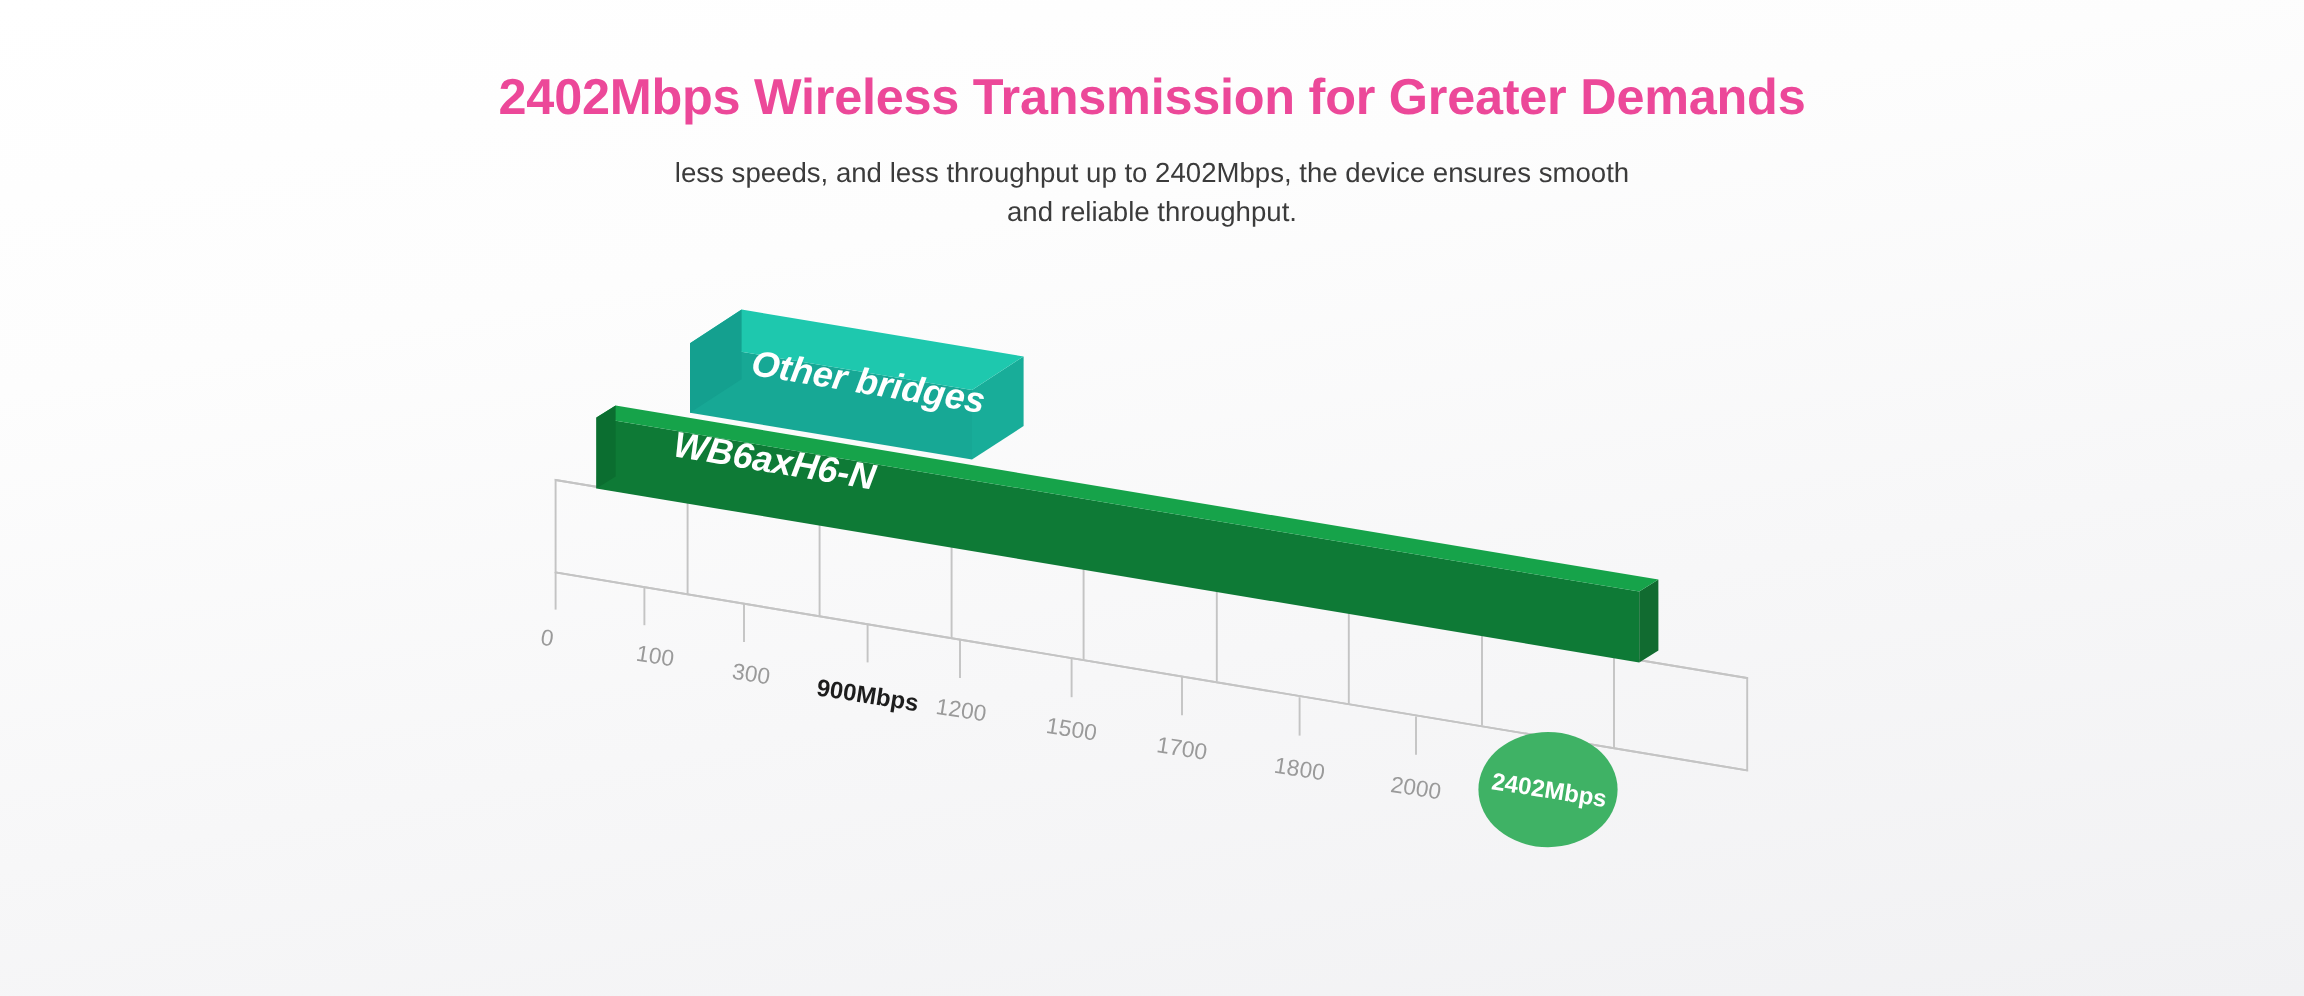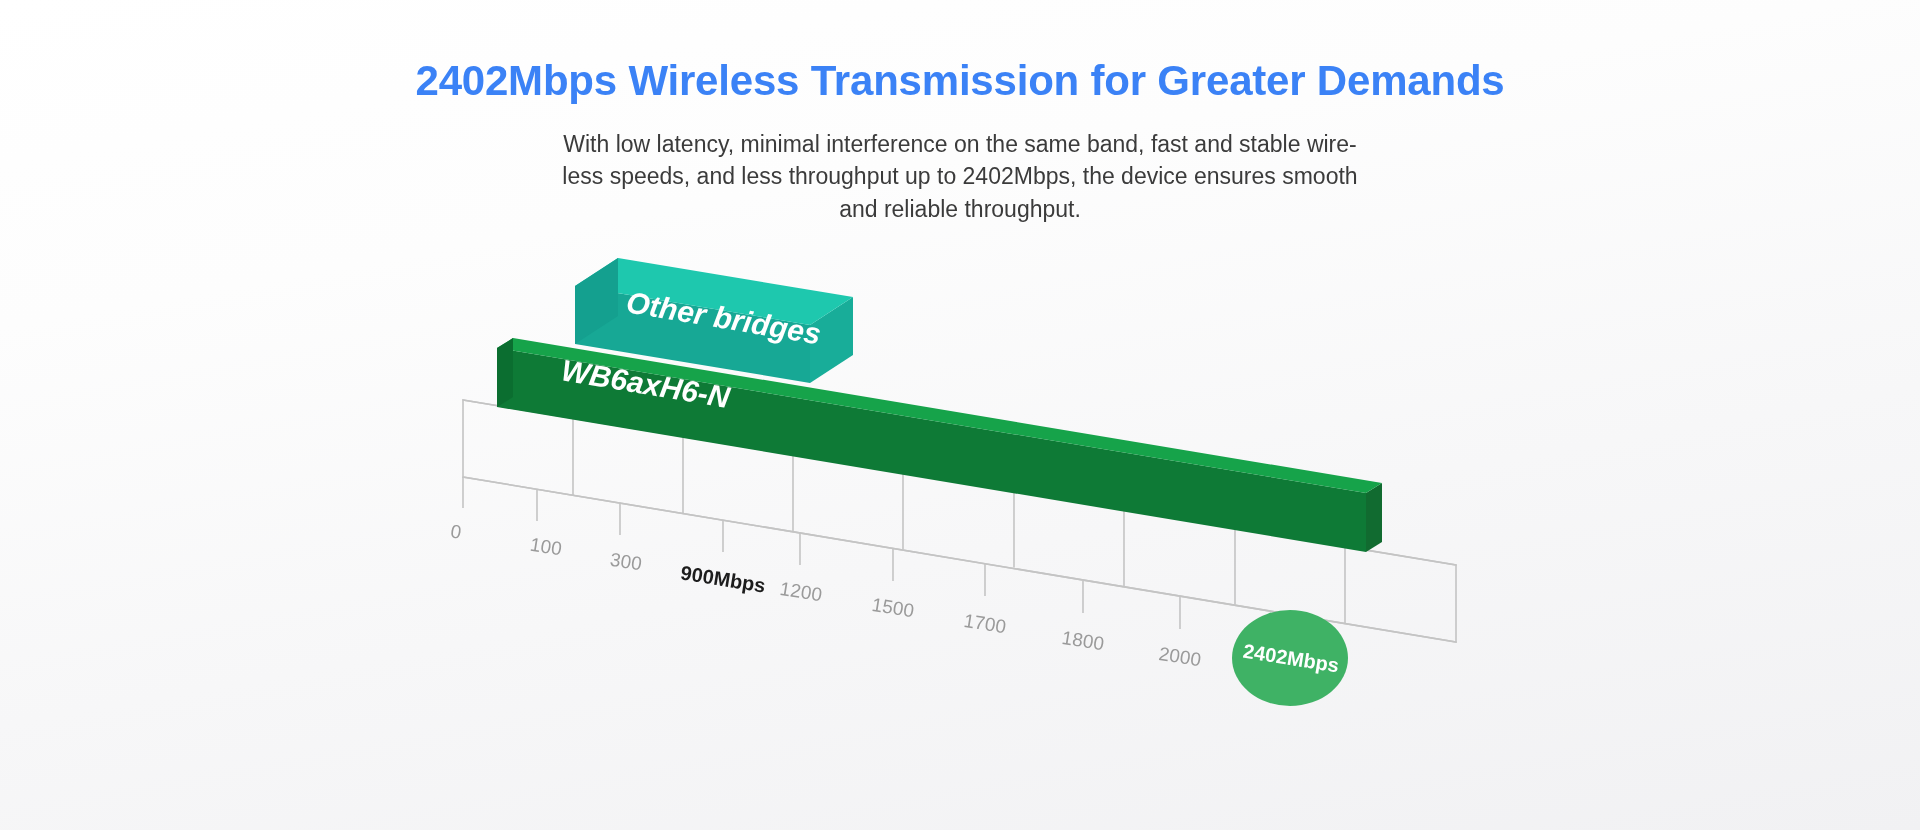--- a/index.html
+++ b/index.html
@@ -23,21 +23,21 @@
   .header {
     position: absolute;
     top: 56px;
     left: 0;
     width: 1920px;
     text-align: center;
   }
   .title {
     font-size: 42px;
     font-weight: 700;
-    color: #3b82f6;
+    color: #ec4899;
     letter-spacing: -0.2px;
     margin: 0;
     line-height: 1.18;
   }
   .subtitle {
     margin: 22px auto 0 auto;
     width: 980px;
     font-size: 23px;
     line-height: 1.42;
     color: #3b3b3b;
@@ -83,21 +83,20 @@
   }
 </style>
 </head>
 <body>
 
 <div class="page">
 
   <div class="header">
     <h1 class="title">2402Mbps Wireless Transmission for Greater Demands</h1>
     <div class="subtitle">
-      <div>With low latency, minimal interference on the same band, fast and stable wire-</div>
       <div>less speeds, and less throughput up to 2402Mbps, the device ensures smooth</div>
       <div>and reliable throughput.</div>
     </div>
   </div>
 
   <div class="chart-wrap">
     <svg class="chart-svg" viewBox="0 0 1920 560">
 
       <g fill="none" stroke="#c4c4c4" stroke-width="1.6" stroke-linecap="round">
 

